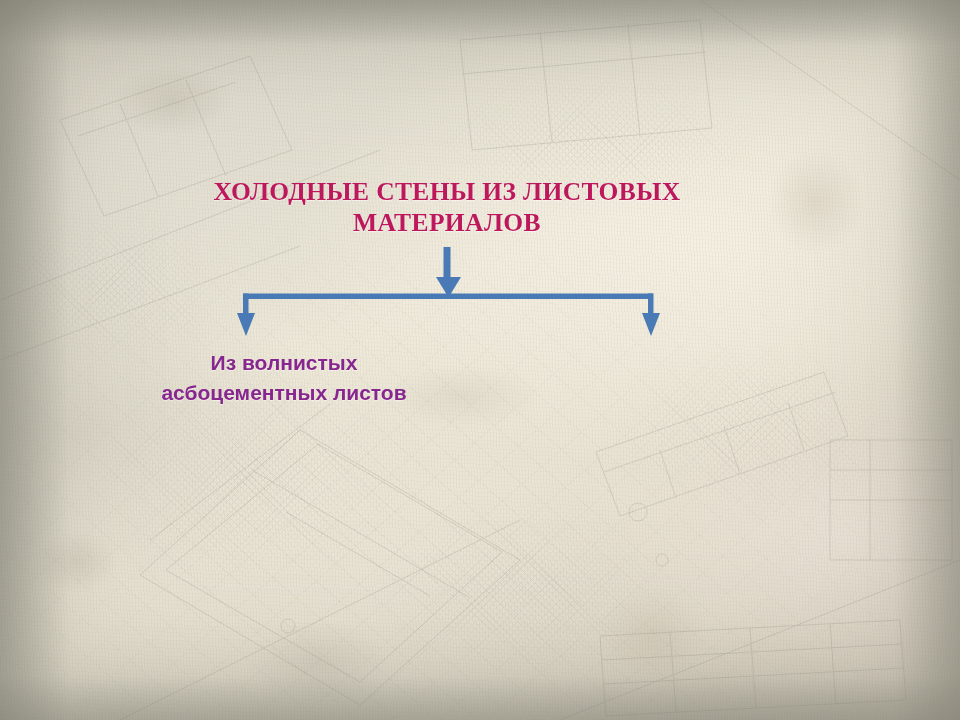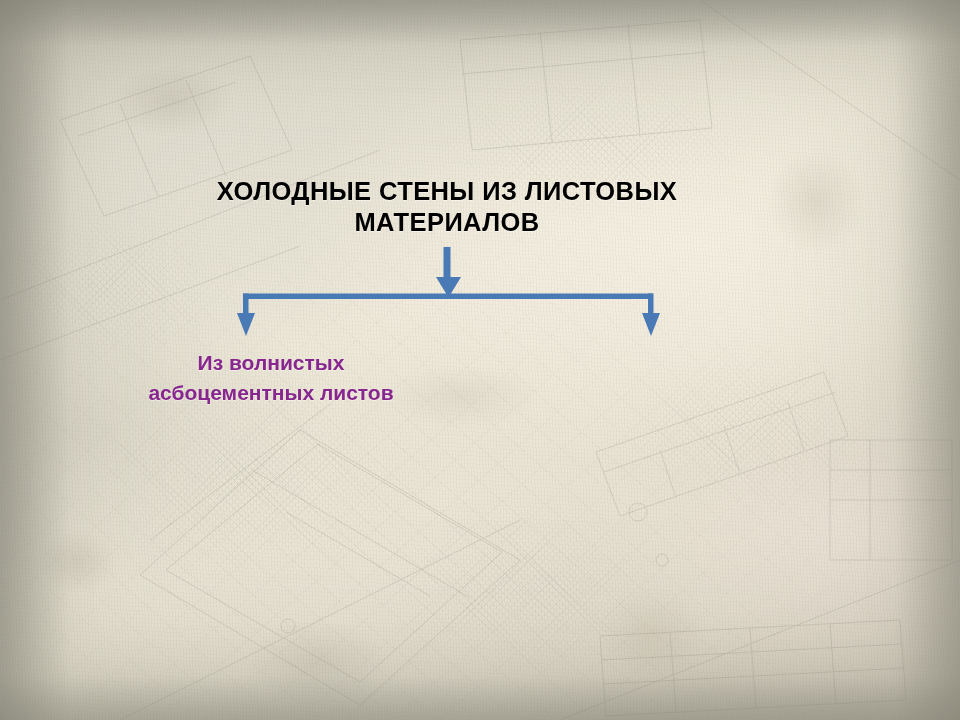--- a/index.html
+++ b/index.html
@@ -114,38 +114,39 @@
   .node-title {
     position: absolute;
     left: 150px;
     top: 176px;
     width: 594px;
     text-align: center;
     font-size: 25.5px;
     font-weight: bold;
     line-height: 31px;
     letter-spacing: 0.4px;
-    color: #000000;
+    color: #be185d;
     text-shadow: 0 1px 1px rgba(255,255,255,0.55);
     white-space: pre-line;
+    font-family: Liberation Serif, serif;
   }
 
   .node-leaf {
     position: absolute;
     font-size: 21px;
     font-weight: bold;
     line-height: 30px;
     color: #86268e;
     text-align: center;
     text-shadow: 0 1px 1px rgba(255,255,255,0.5);
     white-space: pre-line;
   }
 
   #leaf-left {
-    left: 91px;
+    left: 104px;
     top: 348px;
     width: 360px;
   }
 
   #leaf-right {
     left: 486px;
     top: 348px;
     width: 380px;
   }
 

